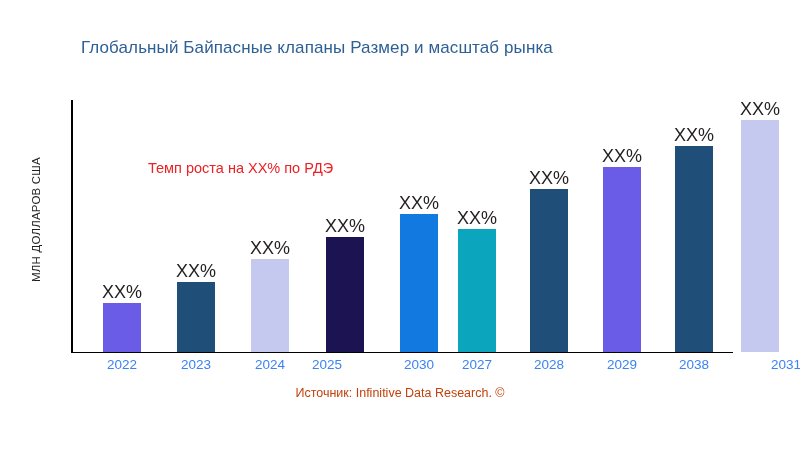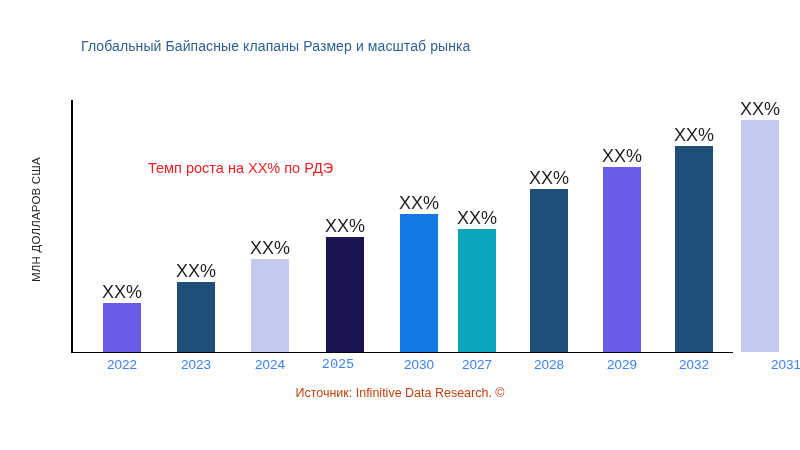--- a/index.html
+++ b/index.html
@@ -17,21 +17,21 @@
     position: relative;
     width: 800px;
     height: 450px;
   }
 
   
   #chart-title {
     position: absolute;
     left: 81px;
     top: 38px;
-    font-size: 14px;
+    font-size: 17px;
     color: #2E6095;
     white-space: nowrap;
     letter-spacing: 0.1px;
   }
 
   
   #y-axis-label {
     position: absolute;
     left: 0px;
     top: 0px;
@@ -133,36 +133,36 @@
       <div class="bar-value" style="left: 122px; top: 282.112px;">XX%</div>
       <div class="tick-label" style="left: 122px;">2022</div>
       <div class="bar" style="left: 177px; width: 38px; height: 69.804px; background: rgb(31, 78, 121);"></div>
       <div class="bar-value" style="left: 196px; top: 261.196px;">XX%</div>
       <div class="tick-label" style="left: 196px;">2023</div>
       <div class="bar" style="left: 251px; width: 38px; height: 92.736px; background: rgb(197, 201, 239);"></div>
       <div class="bar-value" style="left: 270px; top: 238.264px;">XX%</div>
       <div class="tick-label" style="left: 270px;">2024</div>
       <div class="bar" style="left: 326px; width: 38px; height: 114.66px; background: rgb(28, 20, 82);"></div>
       <div class="bar-value" style="left: 345px; top: 216.34px;">XX%</div>
-      <div class="tick-label" style="left: 338px; font-family: Liberation Mono, monospace;">2025</div>
+      <div class="tick-label" style="left: 327px;">2025</div>
       <div class="bar" style="left: 400px; width: 38px; height: 138.348px; background: rgb(18, 121, 224);"></div>
       <div class="bar-value" style="left: 419px; top: 192.652px;">XX%</div>
       <div class="tick-label" style="left: 419px;">2030</div>
       <div class="bar" style="left: 458px; width: 38px; height: 123.48px; background: rgb(12, 165, 190);"></div>
       <div class="bar-value" style="left: 477px; top: 207.52px;">XX%</div>
       <div class="tick-label" style="left: 477px;">2027</div>
       <div class="bar" style="left: 530px; width: 38px; height: 163.296px; background: rgb(31, 78, 121);"></div>
       <div class="bar-value" style="left: 549px; top: 167.704px;">XX%</div>
       <div class="tick-label" style="left: 549px; text-align: right;">2028</div>
       <div class="bar" style="left: 603px; width: 38px; height: 185.22px; background: rgb(107, 92, 231);"></div>
       <div class="bar-value" style="left: 622px; top: 145.78px;">XX%</div>
       <div class="tick-label" style="left: 622px;">2029</div>
       <div class="bar" style="left: 675px; width: 38px; height: 206.136px; background: rgb(31, 78, 121);"></div>
       <div class="bar-value" style="left: 694px; top: 124.864px;">XX%</div>
-      <div class="tick-label" style="left: 694px;">2032</div>
+      <div class="tick-label" style="left: 694px;">2038</div>
       <div class="bar" style="left: 741px; width: 38px; height: 232.092px; background: rgb(197, 201, 239);"></div>
       <div class="bar-value" style="left: 760px; top: 98.908px;">XX%</div>
       <div class="tick-label" style="left: 740px; margin-left: 46px;">2031</div>
     </div>
 
   <div id="growth-annotation">Темп роста на XX% по РДЭ</div>
 
   <div id="source-note">Источник: Infinitive Data Research. ©</div>
 
 </div>

